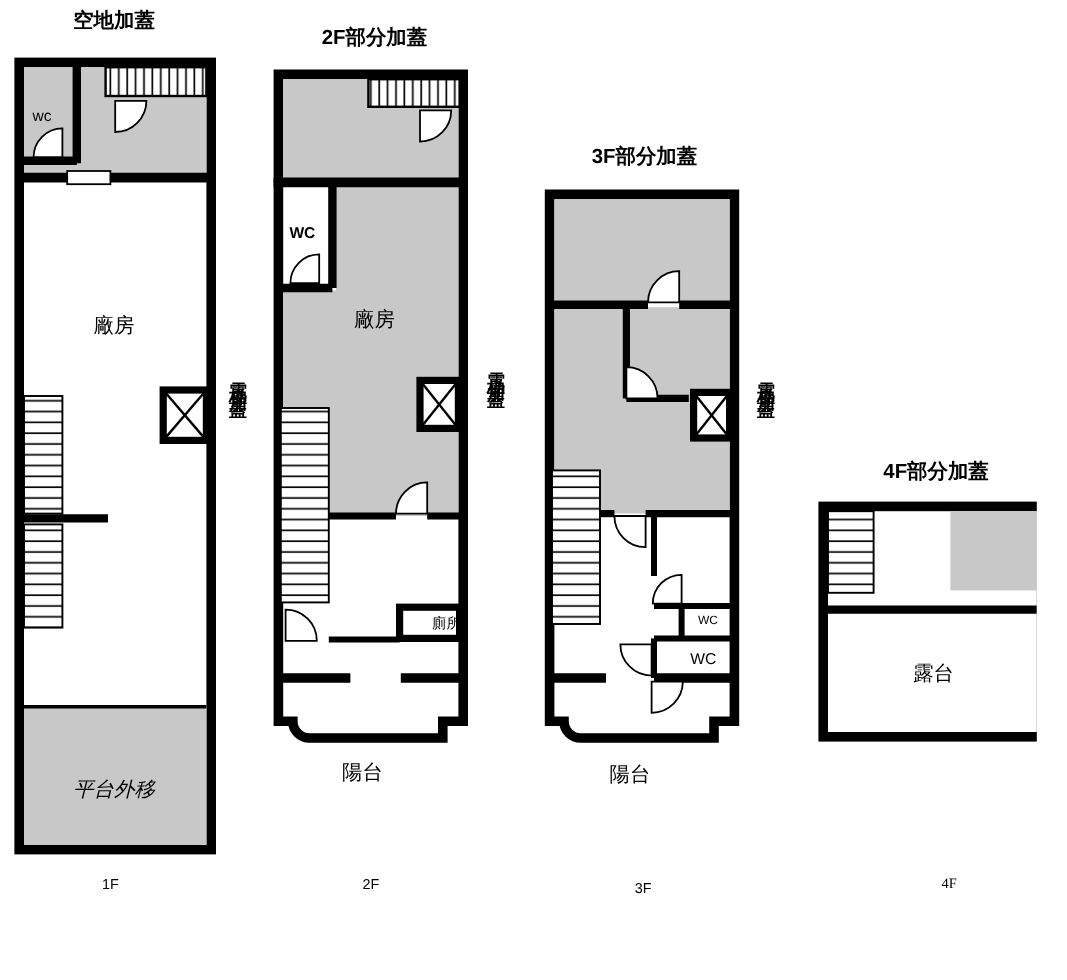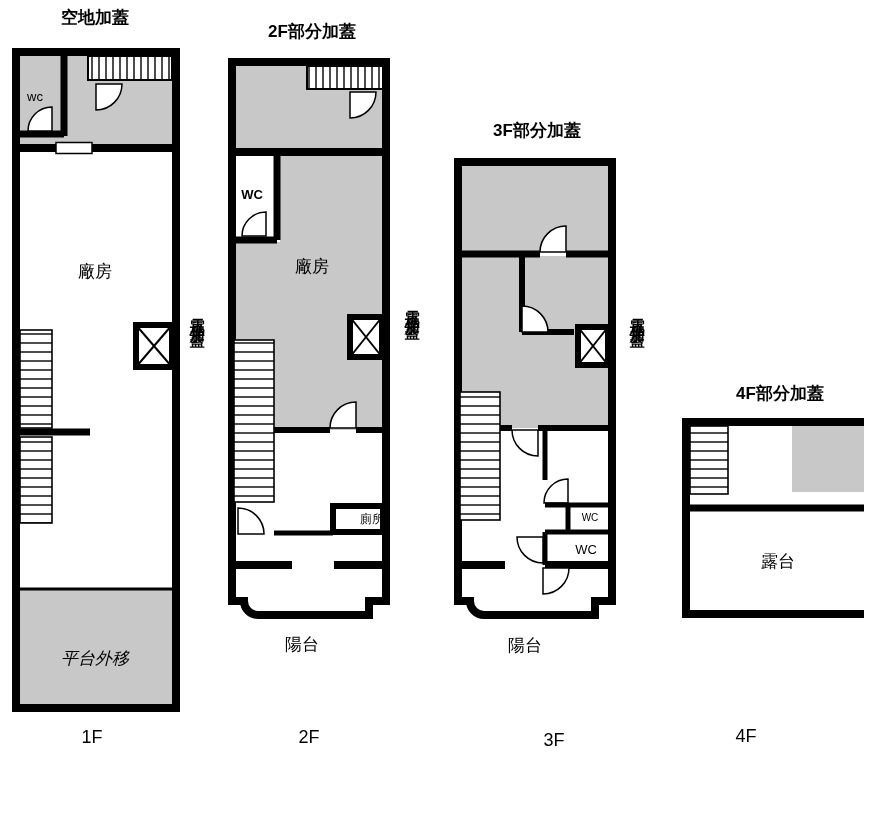--- a/index.html
+++ b/index.html
@@ -7,21 +7,21 @@
     position:relative; width:864px; height:817px; background:#ffffff;
     font-family:"Liberation Sans","DejaVu Sans",sans-serif; color:#000;
     overflow:hidden;
   }
   .stage svg { position:absolute; left:0; top:0; }
   .label {
     position:absolute; transform:translate(-50%,-50%);
     font-size:15px; line-height:1; white-space:nowrap; color:#000;
   }
   .title { font-size:17px; font-weight:700; }
-  .floor-label { font-size:18px; font-weight:400; }
+  .floor-label { font-size:12px; font-weight:400; }
   .room { font-size:17px; font-weight:400; }
   .small { font-size:13px; }
   .tiny { font-size:10px; }
   .bold { font-weight:700; }
   .toilet { font-size:12px; }
   .vert {
     position:absolute; transform:translate(-50%,0);
     writing-mode:vertical-rl; text-orientation:upright;
     font-size:15px; font-weight:700; letter-spacing:5px; line-height:1.1;
   }
@@ -143,17 +143,17 @@
 
 <div class="label tiny" style="left:590px; top:518px;">WC</div>
 <div class="label small" style="left:586px; top:549px;">WC</div>
 <div class="label room" style="left:525px; top:645px;">陽台</div>
 <div class="vert" style="left:637px; top:306px;">電梯加蓋</div>
 
 <div class="label room" style="left:778px; top:561px;">露台</div>
 
 <div class="label floor-label" style="left:92px;  top:737px;">1F</div>
 <div class="label floor-label" style="left:309px; top:737px;">2F</div>
-<div class="label floor-label" style="left:536px; top:740px;margin-left:18px;">3F</div>
-<div class="label floor-label" style="left:746px; top:736px;">4F</div>
+<div class="label floor-label" style="left:536px; top:740px;">3F</div>
+<div class="label floor-label" style="left:791px; top:736px;font-family:Liberation Serif, serif;">4F</div>
 
 
 </div>
 
 </body></html>

